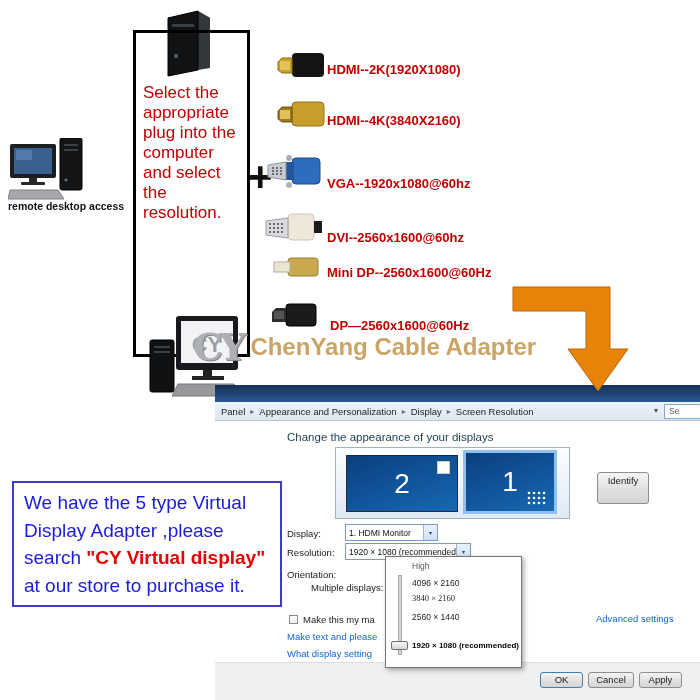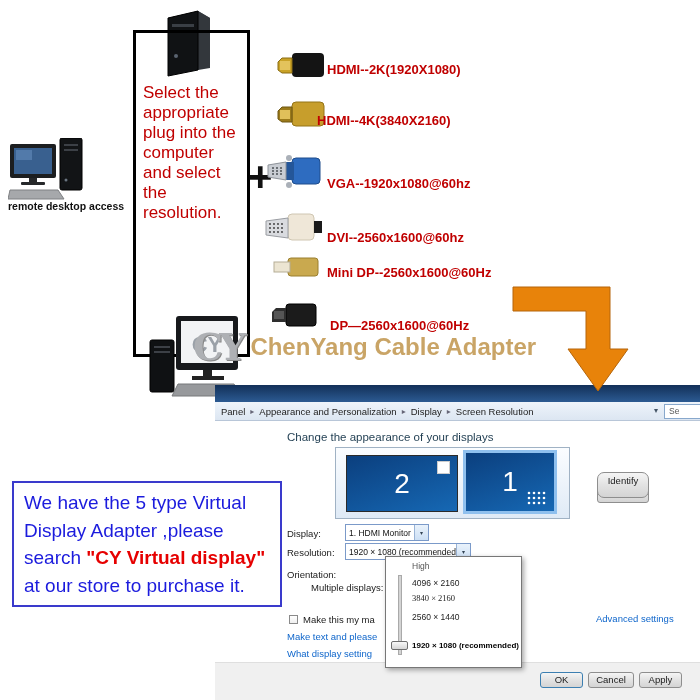--- a/index.html
+++ b/index.html
@@ -54,21 +54,21 @@
   .mon2 { left:10px; top:7px; width:112px; height:57px; border:1px solid #2a2a2a; }
   .mon1 { left:127px; top:2px; width:94px; height:64px; border:3px solid #8fc0ee; }
   .mon-num { color:#fff; font-size:28px; }
   .thumb-square { position:absolute; right:7px; top:5px; width:13px; height:13px;
                   background:#fff; border:1px solid #ccc; }
   .dot-grid { position:absolute; right:6px; bottom:5px; }
 
   .win-btn { background:linear-gradient(#f5f5f5,#e3e3e3 48%,#d4d4d4); border:1px solid #8e8e8e;
              border-radius:3px; font-size:9.5px; color:#1a1a1a; text-align:center; }
   .btn-detect { left:382px; top:66px; width:52px; height:17px; line-height:15px;margin-top:35px; }
-  .btn-identify { left:382px; top:87px; width:52px; height:26px; line-height:15px;border-radius:7px; }
+  .btn-identify { left:382px; top:87px; width:52px; height:32px; line-height:15px; }
 
   .fld-label { font-size:9.5px; color:#1a1a1a; white-space:nowrap; }
   .combo { border:1px solid #7b9ac9; background:#fff; display:flex; height:17px; }
   .combo-text { flex:1; font-size:8.5px; color:#111; padding:3px 0 0 3px; white-space:nowrap; overflow:hidden; }
   .combo-arrow { width:14px; background:linear-gradient(#e9f2fb,#cde0f5); border-left:1px solid #9ab4d6;
                  font-size:6px; color:#345; display:flex; align-items:center; justify-content:center; }
 
   .checkbox { left:74px; top:230px; width:9px; height:9px; border:1px solid #8a8a8a;
               background:linear-gradient(#fff,#efefef); }
   .link { font-size:9.5px; color:#0f66cb; white-space:nowrap; }
@@ -127,21 +127,21 @@
     <polygon points="18,8 8,8 4,12 4,20 8,23 18,23" fill="#c9a227" stroke="#8a6d14"></polygon>
     <rect x="6" y="11" width="10" height="9" fill="#e3c35c"></rect>
   </svg>
   <div class="abs adapter-label" style="left:327px;top:62px;">HDMI--2K(1920X1080)</div>
 
   <svg class="abs" style="left:274px;top:98px;" width="52" height="32" viewBox="0 0 52 32">
     <rect x="18" y="4" width="32" height="24" rx="4" fill="#c79e2c" stroke="#947417"></rect>
     <polygon points="18,9 8,9 4,13 4,21 8,24 18,24" fill="#9b7a1a" stroke="#6f5712"></polygon>
     <rect x="6" y="12" width="10" height="9" fill="#e0c05a"></rect>
   </svg>
-  <div class="abs adapter-label" style="left:317px;top:113px;">HDMI--4K(3840X2160)</div>
+  <div class="abs adapter-label" style="left:327px;top:113px;">HDMI--4K(3840X2160)</div>
 
   <svg class="abs" style="left:262px;top:150px;" width="62" height="44" viewBox="0 0 62 44">
     <rect x="30" y="8" width="28" height="26" rx="4" fill="#2e6cc0" stroke="#1e4c8c"></rect>
     <rect x="24" y="12" width="8" height="18" fill="#245699"></rect>
     <polygon points="24,12 6,15 6,27 24,30" fill="#c9cdd3" stroke="#8e939a"></polygon>
     <g fill="#4a4f55">
       <circle cx="11" cy="18" r="1"></circle>
         <circle cx="15" cy="18" r="1"></circle>
         <circle cx="19" cy="18" r="1"></circle>
       <circle cx="11" cy="21" r="1"></circle>
@@ -258,21 +258,21 @@
               <circle cx="18" cy="13" r="1.3"></circle>
           </g>
         </svg>
       </div>
     </div>
 
     <div class="abs win-btn btn-detect">Detect</div>
     <div class="abs win-btn btn-identify">Identify</div>
 
     <div class="abs fld-label" style="left:72px;top:143px;">Display:</div>
-    <div class="abs combo" style="left:130px;top:139px;width:84px;">
+    <div class="abs combo" style="left:130px;top:139px;width:93px;">
       <span class="combo-text">1. HDMI Monitor</span>
       <span class="combo-arrow">▾</span>
     </div>
 
     <div class="abs fld-label" style="left:72px;top:162px;">Resolution:</div>
     <div class="abs combo" style="left:130px;top:158px;width:126px;">
       <span class="combo-text">1920 × 1080 (recommended)</span>
       <span class="combo-arrow">▾</span>
     </div>
 

